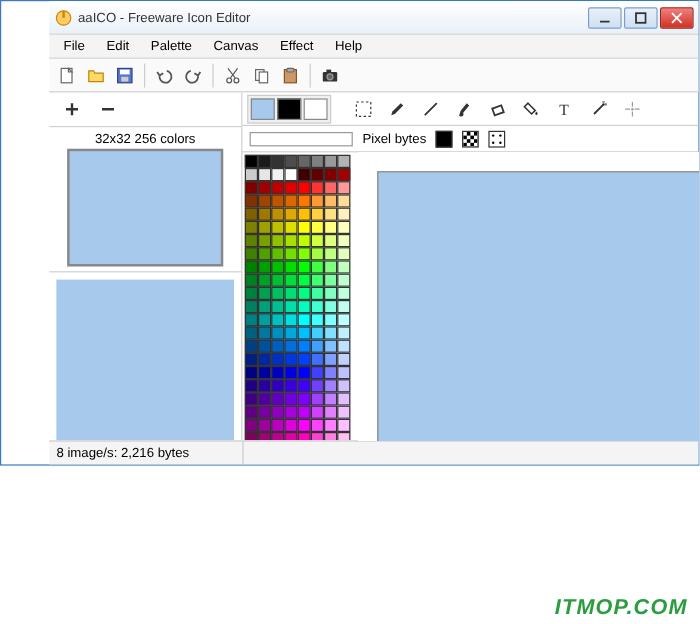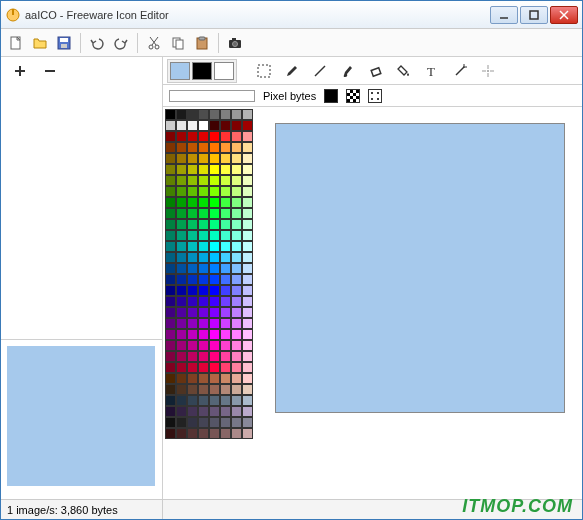--- a/index.html
+++ b/index.html
@@ -1,18 +1,18 @@
 <!DOCTYPE html>
 <html><head>
 <meta charset="utf-8">
 <style>
 * { box-sizing: border-box; margin: 0; padding: 0; }
 body { font-family: Tahoma, sans-serif; font-size: 11px; background: #fff; width: 583px; height: 520px; overflow: hidden; position: relative; }
 
-.window { border: 1px solid #3a7ab8; width: 583px; height: 520px; display: flex; flex-direction: column; }
+.window { border: 1px solid #3a7ab8; width: 583px; height: 388px; display: flex; flex-direction: column; padding-left: 40px; }
 .titlebar { background: linear-gradient(#fff,#e8f0f8); height: 28px; display: flex; align-items: center; padding: 0 4px; border-bottom: 1px solid #ccc; }
 .titlebar .icon { width: 16px; height: 16px; margin-right: 4px; }
 .titlebar .title { flex: 1; color: #333; }
 .winbtns { display: flex; gap: 2px; }
 .winbtn { width: 28px; height: 18px; border: 1px solid #7a9cc6; border-radius: 2px; background: linear-gradient(#e8f0fa,#cfe0f2); display: flex; align-items: center; justify-content: center; cursor: pointer; }
 .winbtn.close { background: linear-gradient(#f08080,#d03020); border-color: #a02010; color: #fff; }
 .winbtn svg { width: 10px; height: 10px; }
 
 .menubar { height: 20px; display: flex; align-items: center; padding: 0 4px; gap: 2px; border-bottom: 1px solid #d0d0d0; background: #f4f4f4; }
 .menubar .mitem { padding: 2px 8px; cursor: pointer; }
@@ -78,20 +78,28 @@
         </div>
       <div class="winbtn close">
           <svg viewBox="0 0 10 10">
             <line x1="1" y1="1" x2="9" y2="9" stroke="#fff" stroke-width="1.5"></line>
             <line x1="9" y1="1" x2="1" y2="9" stroke="#fff" stroke-width="1.5"></line>
           </svg>
         </div>
     </div>
   </div>
 
+  <div class="menubar">
+    <span class="mitem">File</span>
+    <span class="mitem">Edit</span>
+    <span class="mitem">Palette</span>
+    <span class="mitem">Canvas</span>
+    <span class="mitem">Effect</span>
+    <span class="mitem">Help</span>
+  </div>
 
   <div class="toolbar">
     <div class="tbtn">
         <svg width="16" height="16" viewBox="0 0 16 16">
           <rect x="3" y="2" width="9" height="12" fill="#fff" stroke="#666"></rect>
           <path d="M9 2 L12 5 L9 5 Z" fill="#ddd" stroke="#666"></path>
         </svg>
       </div>
     <div class="tbtn">
         <svg width="16" height="16" viewBox="0 0 16 16">
@@ -154,20 +162,24 @@
             <svg width="14" height="14" viewBox="0 0 14 14">
               <line x1="7" y1="2" x2="7" y2="12" stroke="#333" stroke-width="2"></line>
               <line x1="2" y1="7" x2="12" y2="7" stroke="#333" stroke-width="2"></line>
             </svg>
           </div>
         <div class="tbtn">
             <svg width="14" height="14" viewBox="0 0 14 14">
               <line x1="2" y1="7" x2="12" y2="7" stroke="#333" stroke-width="2"></line>
             </svg>
           </div>
+      </div>
+      <div class="iconlist">
+        <div class="itemlbl">32x32 256 colors</div>
+        <div class="thumb"></div>
       </div>
       <div class="previewbox">
         <div class="img"></div>
       </div>
     </div>
 
     <div class="rightpanel">
       <div class="tooltabs">
         <div class="colorsel">
           <div class="sw" style="background:#a6c9ec"></div>
@@ -487,17 +499,17 @@
             </div>
         </div>
         <div class="canvaswrap">
           <div class="canvas"></div>
         </div>
       </div>
     </div>
   </div>
 
   <div class="statusbar">
-    <div class="cell">1 image/s: 3,860 bytes</div>
+    <div class="cell">8 image/s: 2,216 bytes</div>
   </div>
 </div>
 
 <div class="watermark">ITMOP.COM</div>
 
 </body></html>

